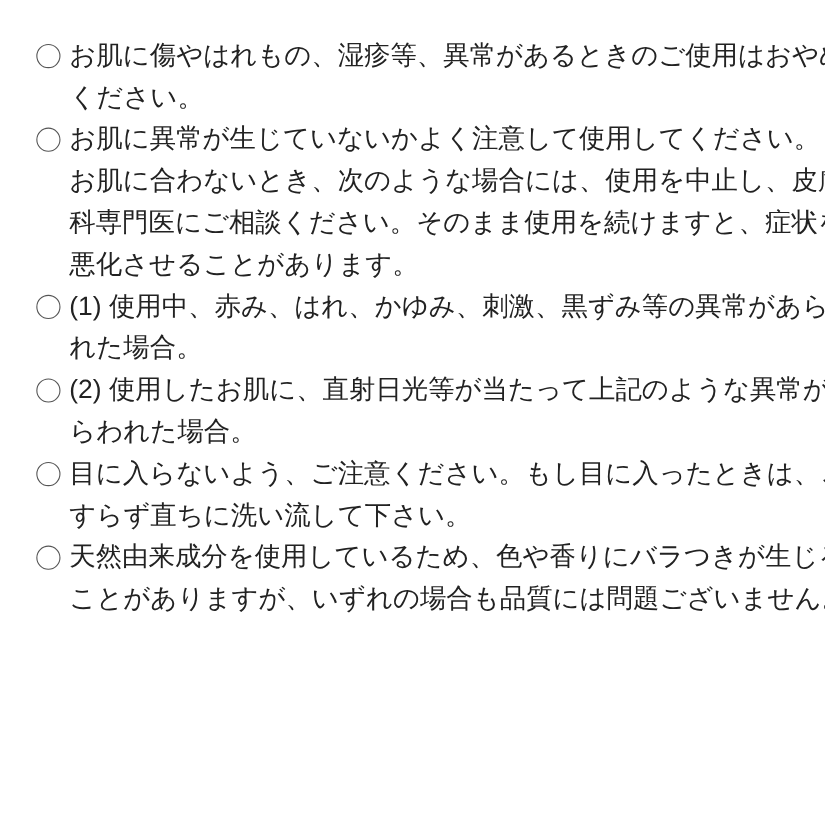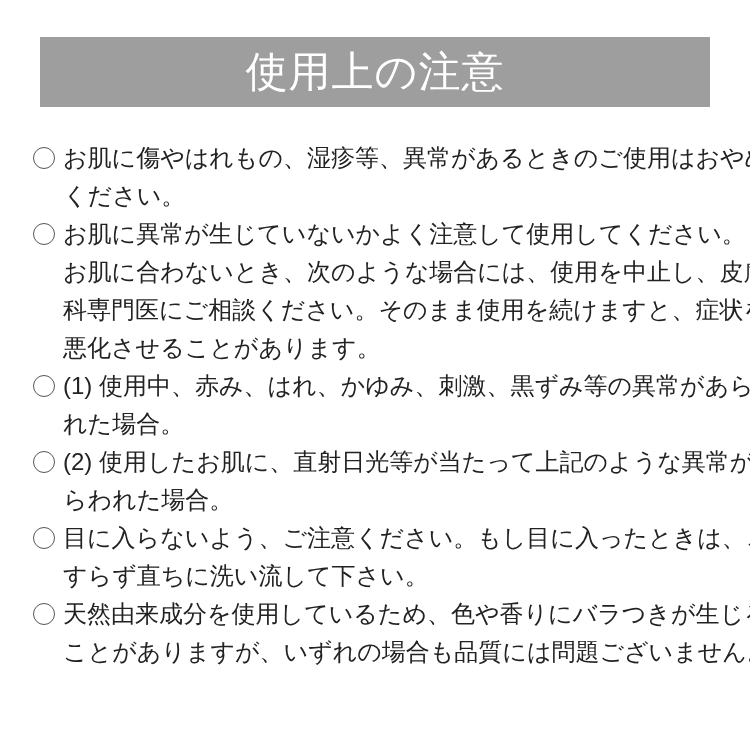--- a/index.html
+++ b/index.html
@@ -55,23 +55,20 @@
     line-height: 38px;
     white-space: pre;
     letter-spacing: 0px;
   }
 </style>
 </head>
 <body>
 
 <div class="page">
 
-  <div class="banner">
-    <span class="banner-title">使用上の注意</span>
-  </div>
 
   <div class="notes">
 
     <div class="note">
       <span class="bullet"></span>
       <p class="note-text">お肌に傷やはれもの、湿疹等、異常があるときのご使用はおやめ
 ください。</p>
     </div>
 
     <div class="note">

